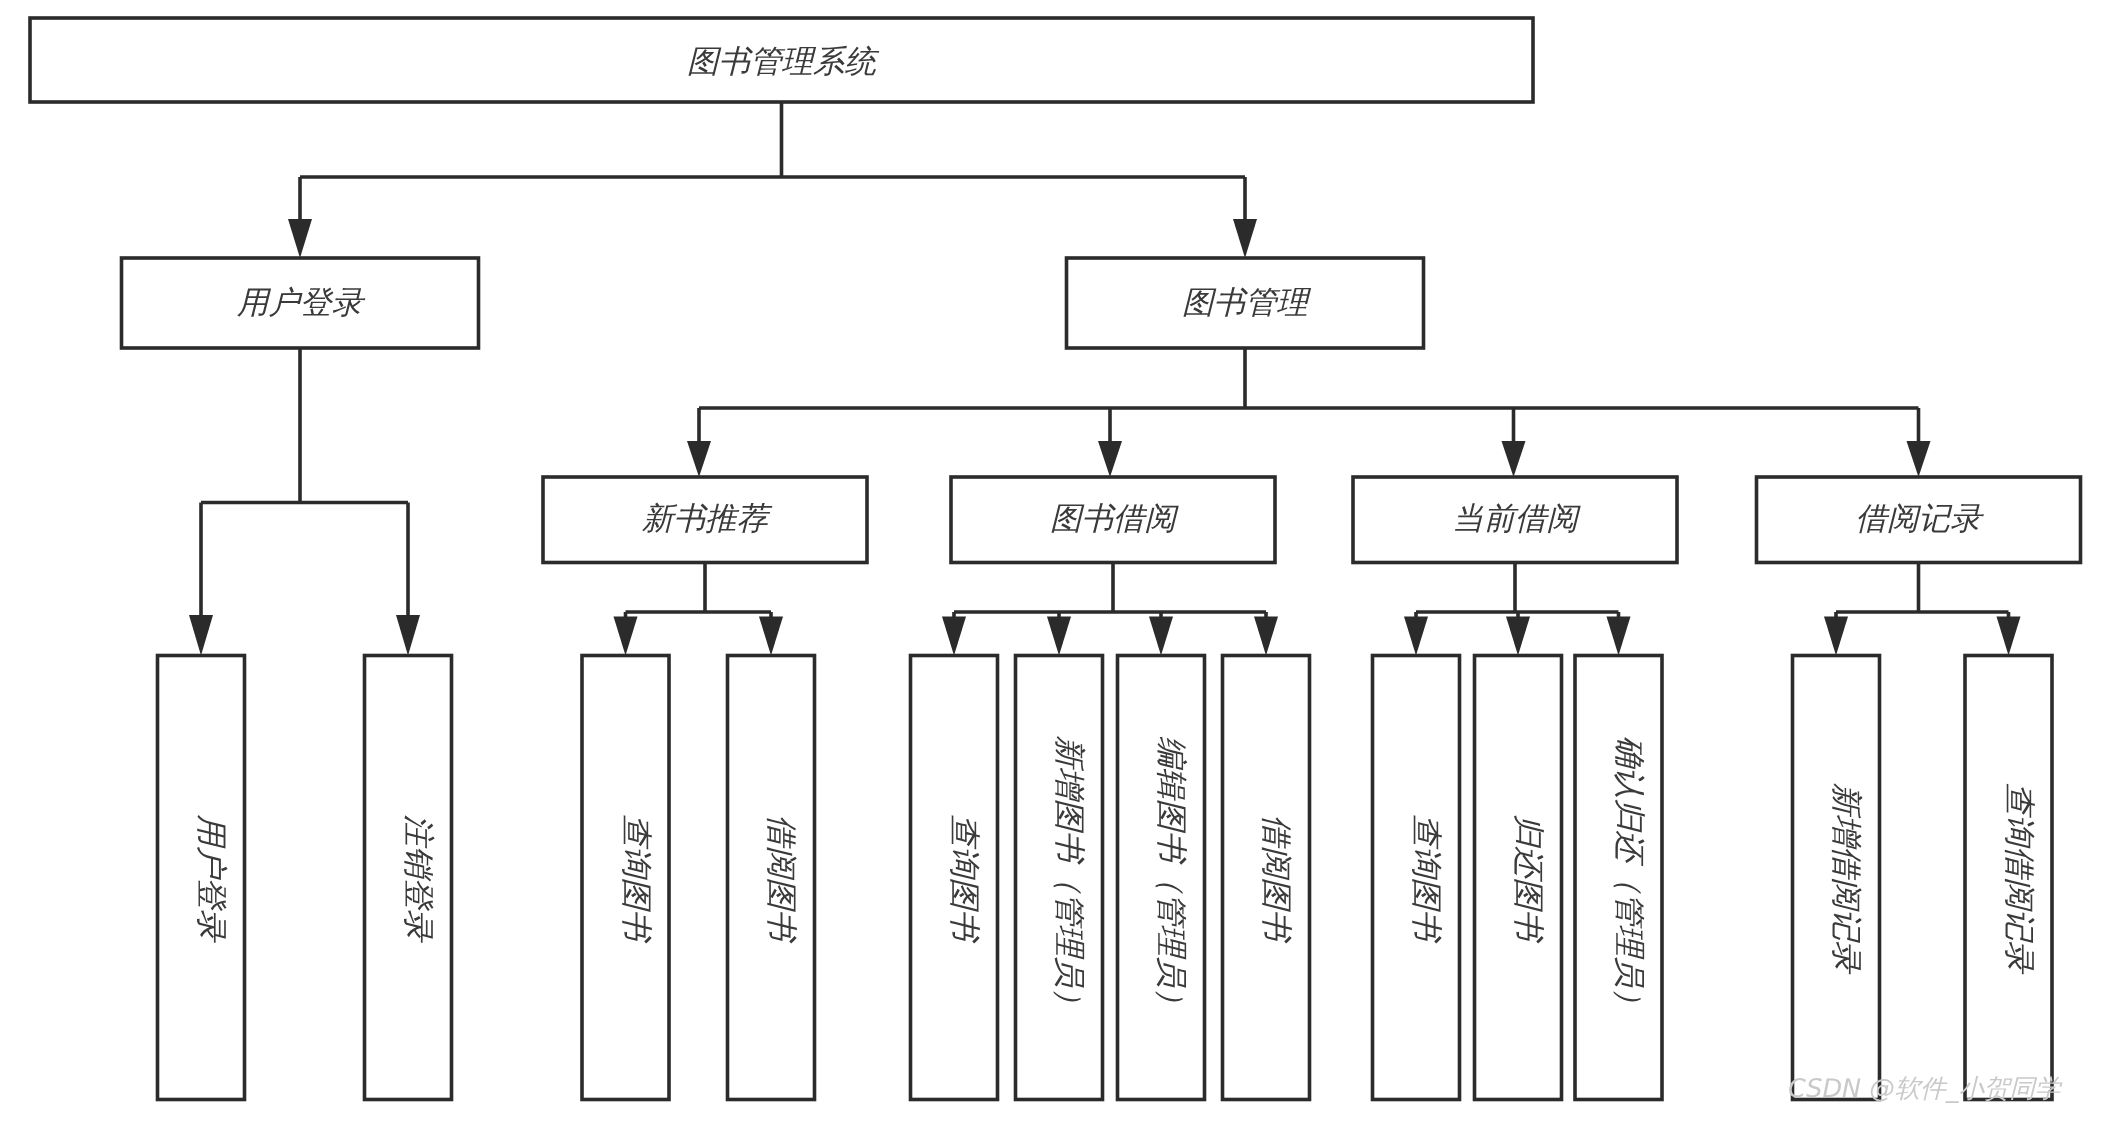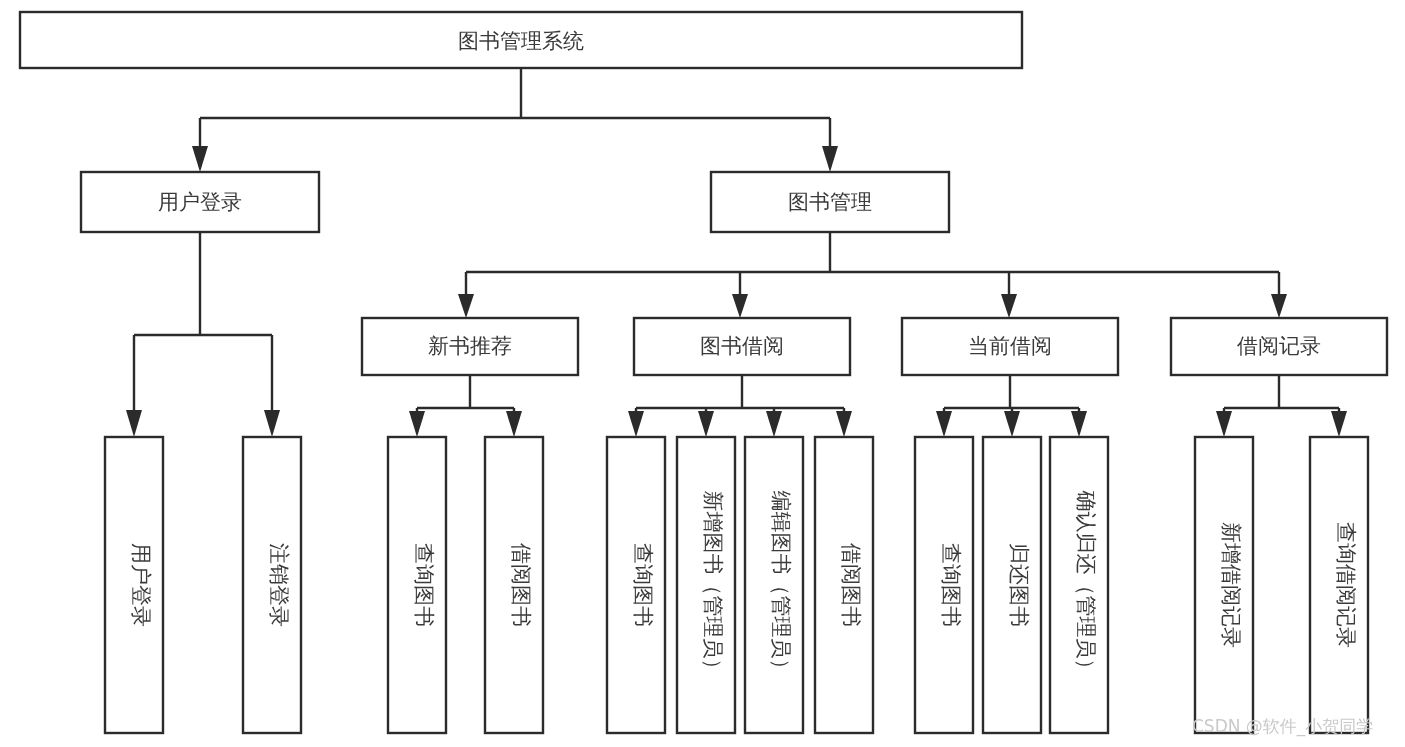--- a/index.html
+++ b/index.html
@@ -11,20 +11,21 @@
   body {
     width: 1405px;
     height: 747px;
     font-family: "DejaVu Sans", "Liberation Sans", sans-serif;
     overflow: hidden;
   }
   #diagram-root {
     position: relative;
     width: 1405px;
     height: 747px;
+    font-style: italic;
   }
   svg.flowchart {
     display: block;
     width: 1405px;
     height: 747px;
   }
   .node-box {
     fill: #ffffff;
     stroke: #2b2b2b;
     stroke-width: 2.4;

